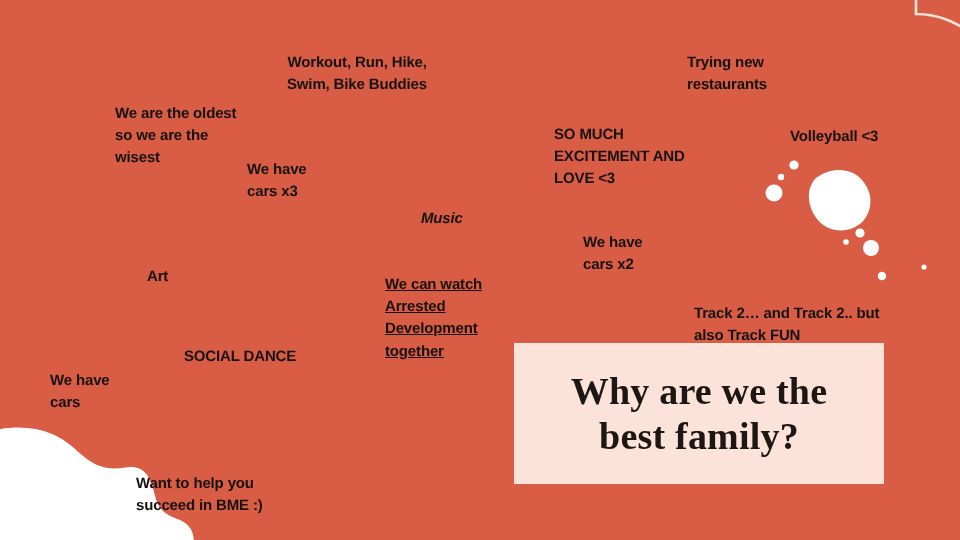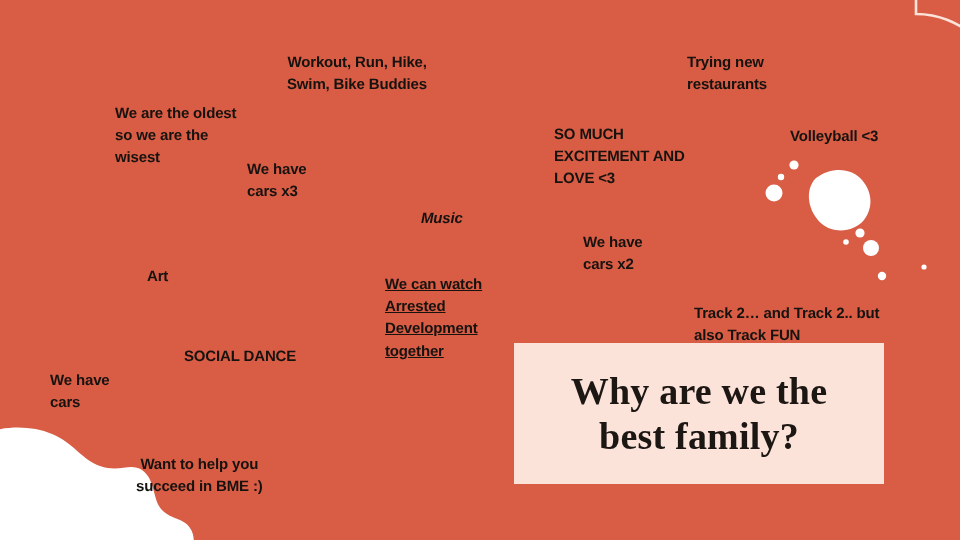--- a/index.html
+++ b/index.html
@@ -129,20 +129,20 @@
   <div class="note" style="left:147px; top:266px;">Art</div>
   <div class="note" style="left:385px; top:274px;text-decoration:underline;">We can watch
 Arrested
 Development
 together</div>
   <div class="note" style="left:694px; top:281px;margin-top:22px;">Track 2… and Track 2.. but
 also Track FUN</div>
   <div class="note" style="left:184px; top:346px;">SOCIAL DANCE</div>
   <div class="note" style="left:50px;  top:370px;">We have
 cars</div>
-  <div class="note" style="left:136px; top:454px;text-align:center;">Want to help you
+  <div class="note" style="left:136px; top:473px;">Want to help you
 succeed in BME :)</div>
 
   <div id="title-card">
     <div id="title-text">Why are we the best family?</div>
   </div>
 
 </div>
 
 </body></html>

